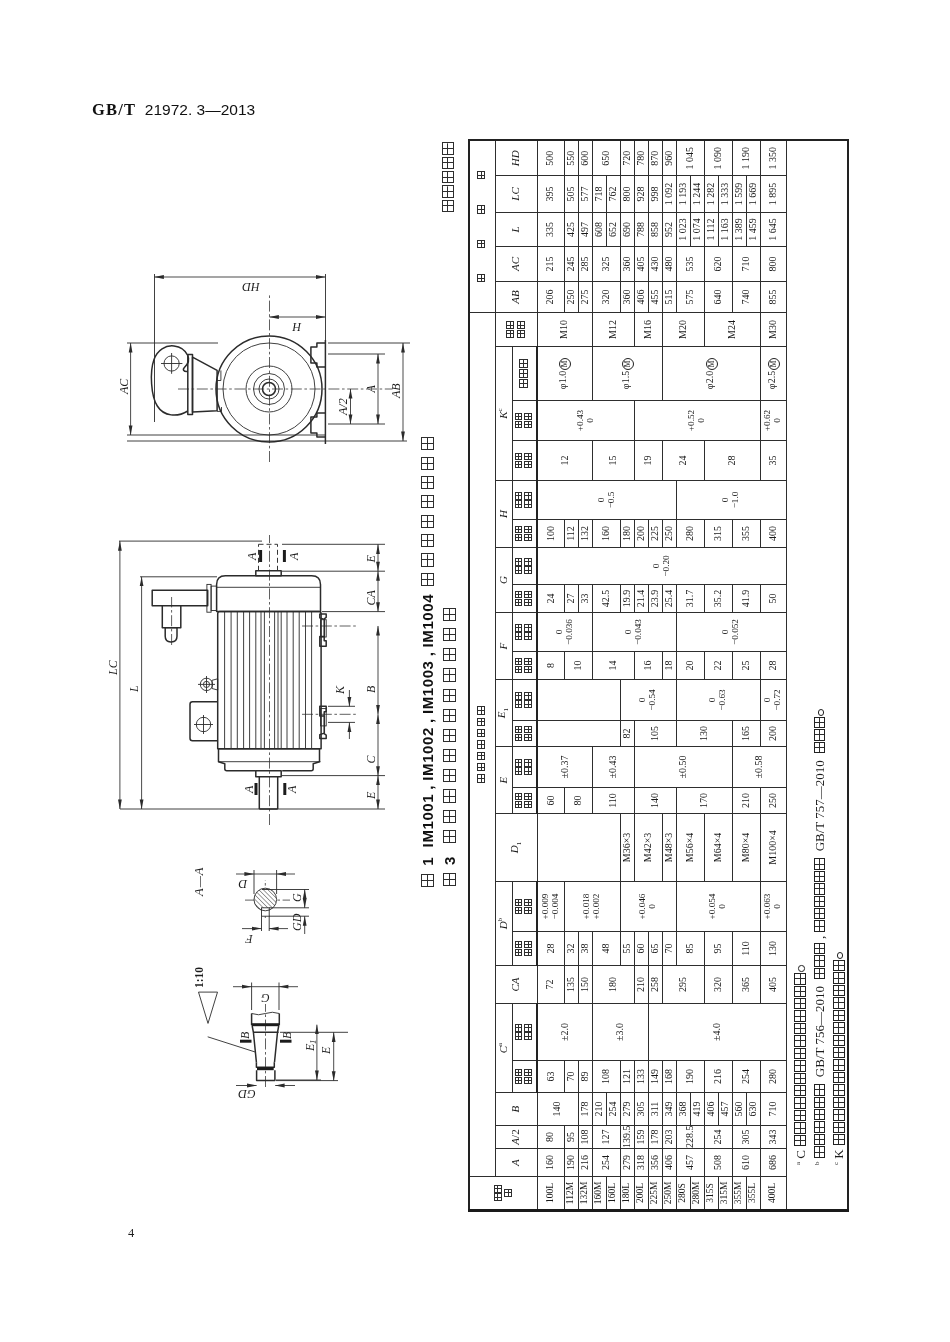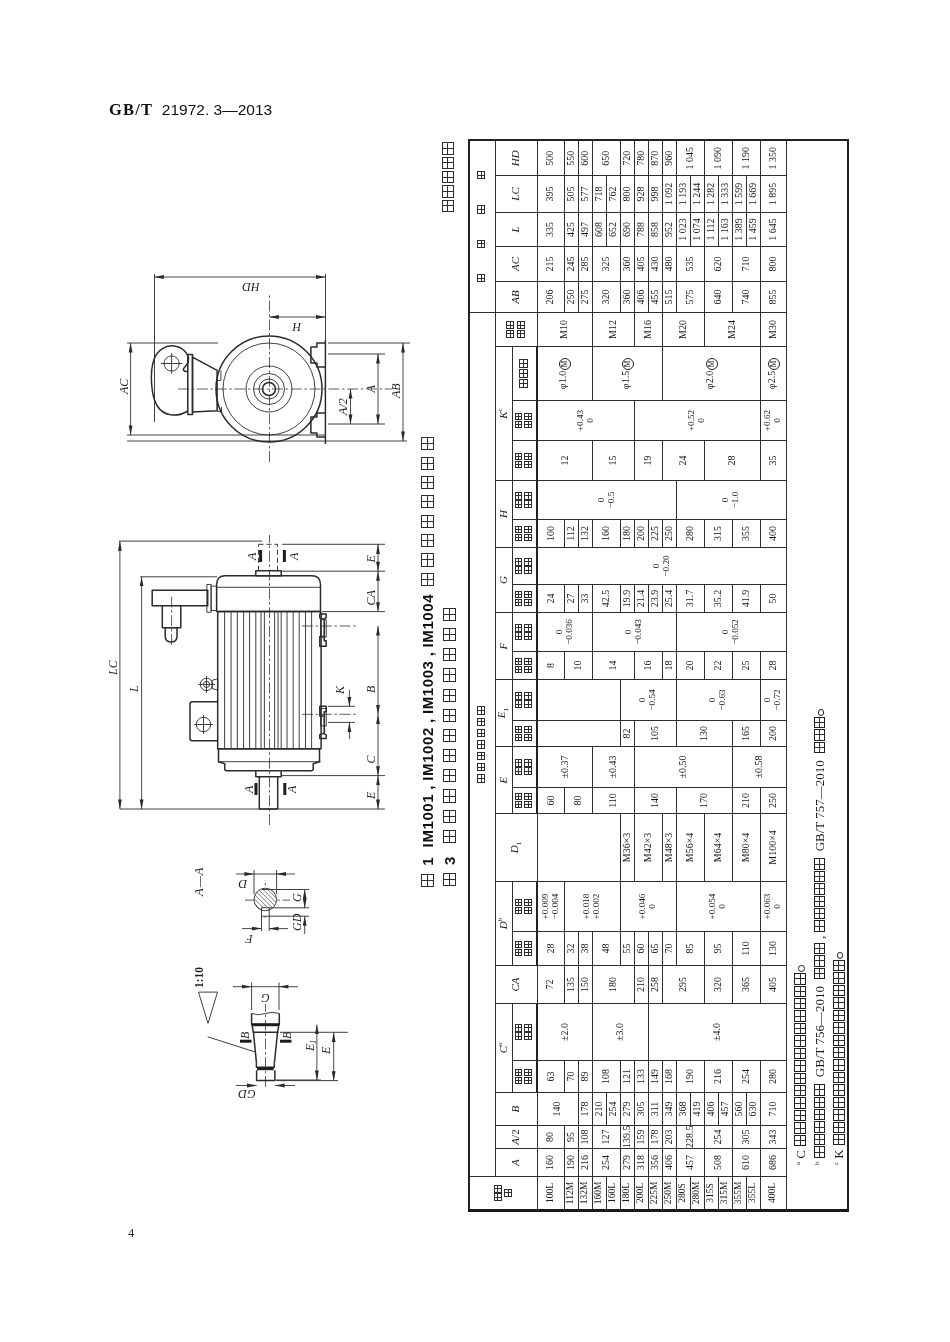--- a/index.html
+++ b/index.html
@@ -1,15 +1,15 @@
 <!DOCTYPE html>
 <html><head><meta charset="utf-8"><style>
 html,body{margin:0;padding:0;width:950px;height:1342px;background:#fff;overflow:hidden}
 body{font-family:"Liberation Serif",serif;color:#1d1d1d;-webkit-font-smoothing:antialiased}
-#hdr{position:absolute;left:109px;top:100px;font-size:16px;white-space:nowrap;color:#111}
+#hdr{position:absolute;left:92px;top:100px;font-size:16px;white-space:nowrap;color:#111}
 #hdr .gb{font-family:"Liberation Serif",serif;font-weight:bold;letter-spacing:1.2px;font-size:16.5px}
 #hdr .num{font-family:"Liberation Sans",sans-serif;font-size:15.5px;letter-spacing:0}
 #pg{position:absolute;left:128px;top:1226px;font-size:12.5px}
 #land{position:absolute;left:0;top:0;width:1342px;height:950px;transform-origin:0 0;
       transform:rotate(-90deg) translateX(-1342px)}
 #fig{position:absolute;left:0;top:0}
 .cap{position:absolute;font-family:"Liberation Sans",sans-serif;font-weight:bold;font-size:15px;white-space:nowrap;color:#111;letter-spacing:0.6px}
 .cap.c2 b.c{margin:0 3.5px}
 .cap b.c{margin:0 3.1px;vertical-align:-0.06em}
 .dn{display:inline-block;width:13px;text-align:center}

